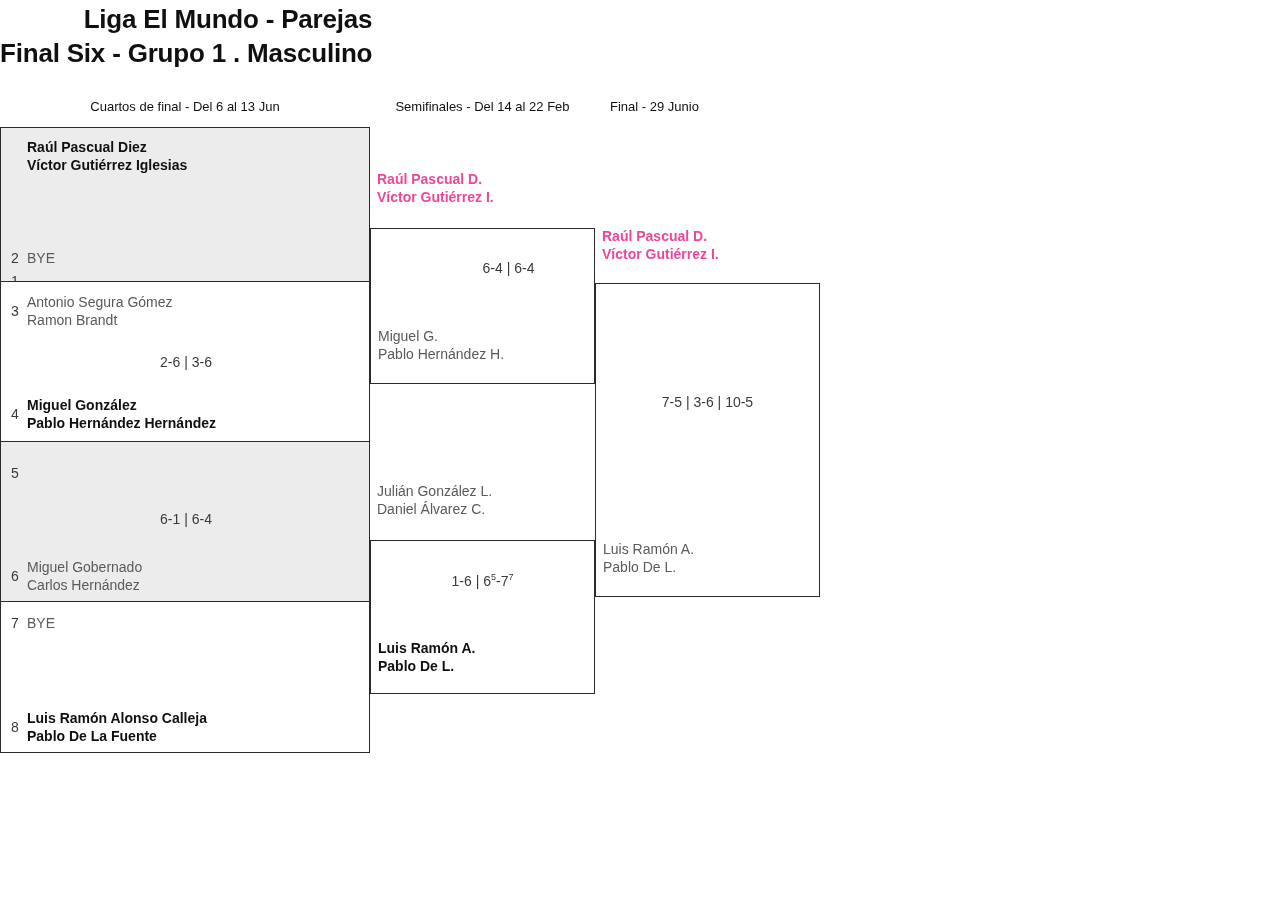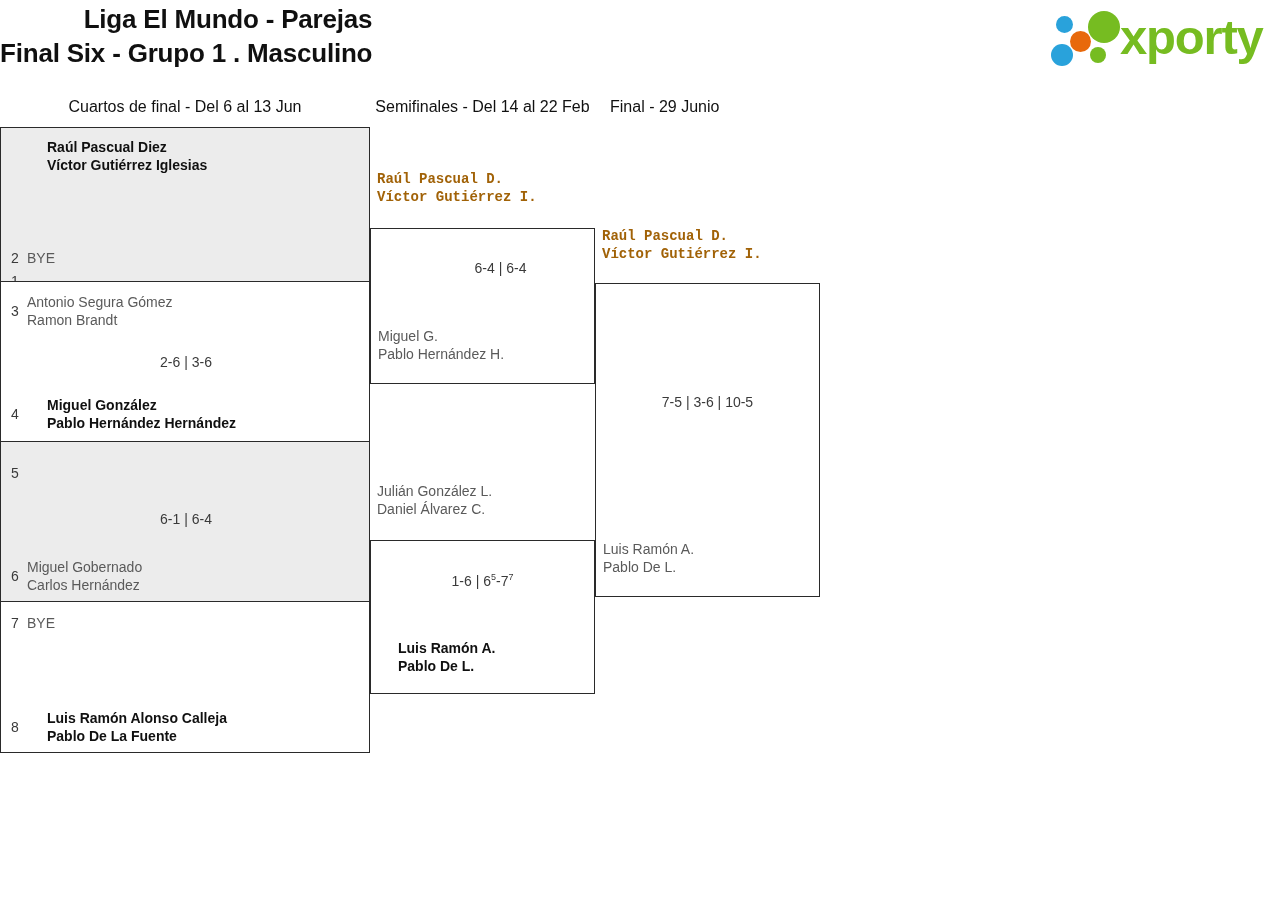--- a/index.html
+++ b/index.html
@@ -31,21 +31,21 @@
   #logo .dot { position: absolute; border-radius: 50%; }
   #logo .logo-text {
     position: absolute; left: 72px; top: 1px;
     font-size: 49px; font-weight: bold; color: #76bc21;
     letter-spacing: -1.2px; line-height: 60px;
   }
 
   
   .round-header {
     position: absolute;
-    font-size: 16px; color: #111111; text-align: center;
+    font-size: 13px; color: #111111; text-align: center;
     line-height: 22px;
   }
   #round-header-0 { left: 0px;   top: 96px; width: 370px; }
   #round-header-1 { left: 370px; top: 96px; width: 225px; }
   #round-header-2 { left: 610px; top: 96px; width: 196px; text-align: left; }
 
   
   .match {
     position: absolute;
     border: 1px solid #2a2a2a;
@@ -54,21 +54,21 @@
   .match.plain  { background: #ffffff; }
 
   .seed {
     position: absolute; left: 6px;
     font-size: 14px; color: #3a3a3a; width: 16px; text-align: center;
   }
   .team {
     position: absolute; left: 26px;
     font-size: 14px; line-height: 18px; white-space: pre-line;
   }
-  .team.winner { font-weight: bold; color: #101010; margin-left: 20px; }
+  .team.winner { font-weight: bold; color: #101010; }
   .team.loser  { font-weight: normal; color: #5a5a5a; }
   .score {
     position: absolute;
     font-size: 14px; color: #3a3a3a; text-align: center;
   }
   .score sup { font-size: 9px; vertical-align: super; }
 
   
   #m-r1-1 { left: 0px; top: 127px; width: 370px; height: 155px; }
   #m-r1-2 { left: 0px; top: 281px; width: 370px; height: 161px; }
@@ -80,38 +80,30 @@
   #m-r2-2 { left: 370px; top: 540px; width: 225px; height: 154px; }
 
   
   #m-r3-1 { left: 595px; top: 283px; width: 225px; height: 314px; }
 
   
   .advance {
     position: absolute;
     font-size: 14px; line-height: 18px; white-space: pre-line;
   }
-  .advance.winner { font-weight: bold; color: #a16207; font-family: Liberation Mono, monospace; }
+  .advance.winner { font-weight: bold; color: #ec4899; }
   .advance.loser  { font-weight: normal; color: #5a5a5a; }
 </style>
 </head>
 <body>
 
 <div id="header">
   <div id="tournament-title">Liga El Mundo - Parejas
 Final Six - Grupo 1 . Masculino</div>
 
-  <div id="logo">
-    <span class="dot" style="left:8px;  top:10px; width:17px; height:17px; background:#29a2db;"></span>
-    <span class="dot" style="left:22px; top:25px; width:21px; height:21px; background:#e8690b;"></span>
-    <span class="dot" style="left:3px;  top:38px; width:22px; height:22px; background:#29a2db;"></span>
-    <span class="dot" style="left:40px; top:5px;  width:32px; height:32px; background:#76bc21;"></span>
-    <span class="dot" style="left:42px; top:41px; width:16px; height:16px; background:#76bc21;"></span>
-    <span class="logo-text">xporty</span>
-  </div>
 </div>
 
 <div class="round-header" id="round-header-0">Cuartos de final - Del 6 al 13 Jun</div>
 <div class="round-header" id="round-header-1">Semifinales - Del 14 al 22 Feb</div>
 <div class="round-header" id="round-header-2">Final - 29 Junio</div>
 
 <div class="match shaded" id="m-r1-1">
   <span class="seed" style="top:145px;">1</span>
   <span class="team winner" style="top:10px;">Raúl Pascual Diez
 Víctor Gutiérrez Iglesias</span>
@@ -146,21 +138,21 @@
 Pablo De La Fuente</span>
   <span class="score" style="left:0; top:62px; width:370px;"></span>
 </div>
 
 <div class="advance winner" style="left:377px; top:170px;">Raúl Pascual D.
 Víctor Gutiérrez I.</div>
 
 <div class="match plain" id="m-r2-1">
   <span class="team loser" style="left:7px; top:98px;">Miguel G.
 Pablo Hernández H.</span>
-  <span class="score" style="left:4px; top:31px; width:223px;padding-left:28px;">6-4 | 6-4</span>
+  <span class="score" style="left:12px; top:31px; width:223px;padding-left:28px;">6-4 | 6-4</span>
 </div>
 
 <div class="advance loser" style="left:377px; top:482px;">Julián González L.
 Daniel Álvarez C.</div>
 
 <div class="match plain" id="m-r2-2">
   <span class="team winner" style="left:7px; top:98px;">Luis Ramón A.
 Pablo De L.</span>
   <span class="score" style="left:0; top:31px; width:223px;">1-6 | 6<sup>5</sup>-7<sup>7</sup></span>
 </div>

